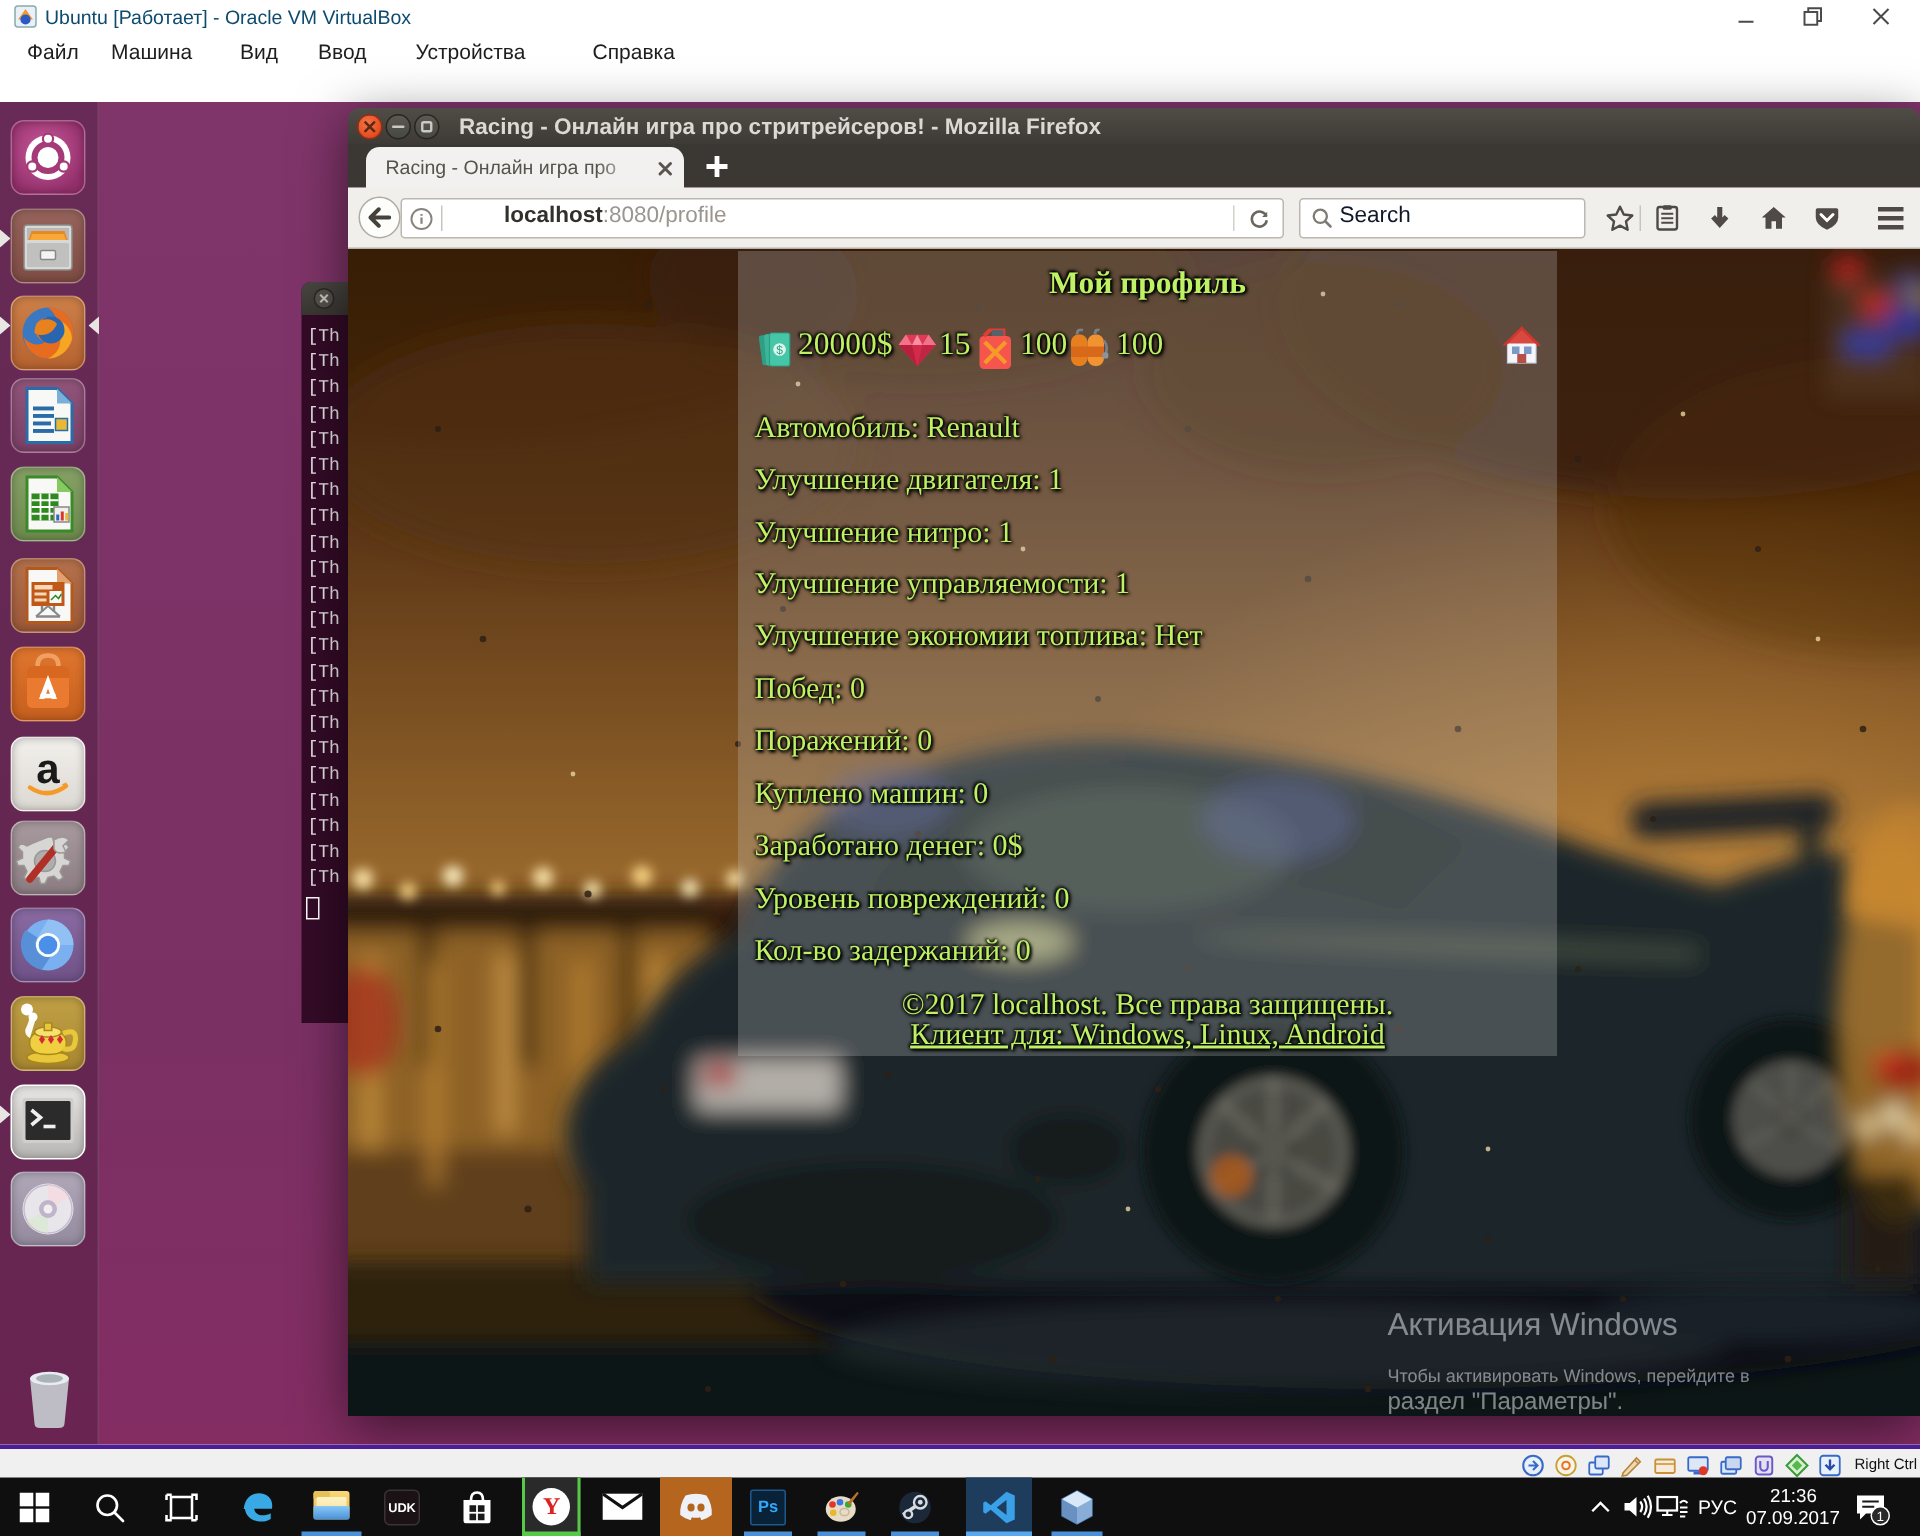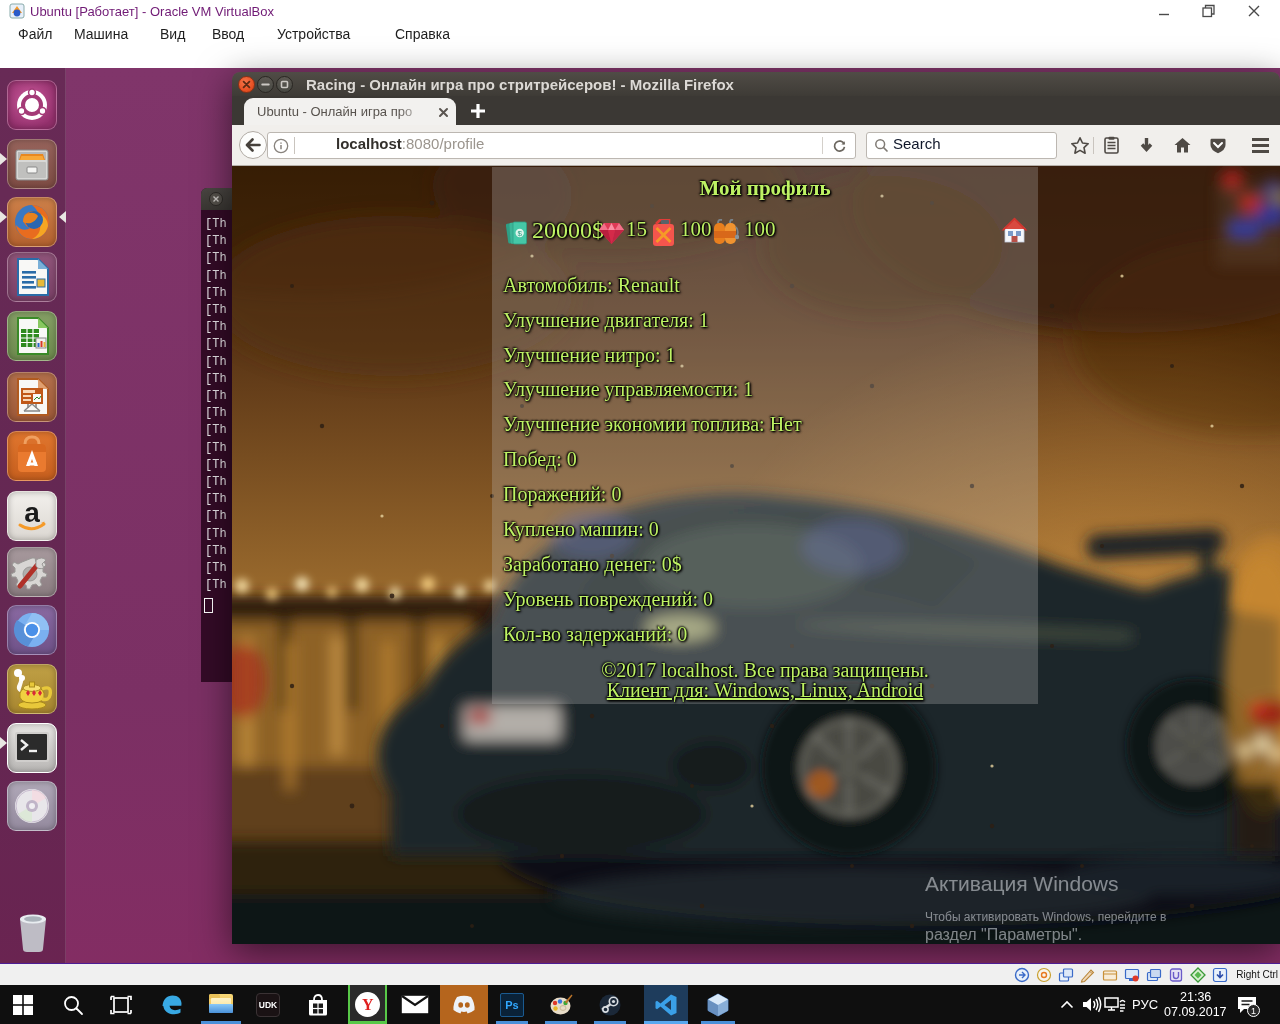--- a/index.html
+++ b/index.html
@@ -2,21 +2,21 @@
 <html><head>
 <meta charset="utf-8">
 <style>
   * { margin:0; padding:0; box-sizing:border-box; }
   html,body { width:1280px; height:1024px; overflow:hidden; font-family:"Liberation Sans", sans-serif; }
   .abs { position:absolute; }
   #stage { position:relative; width:1280px; height:1024px; background:#fff; }
 
   
   #vbTitle { left:0; top:0; width:1280px; height:22px; background:#ffffff; }
-  #vbTitle .t { left:30px; top:4px; font-size:13px; color:#701a75; }
+  #vbTitle .t { left:30px; top:4px; font-size:13px; color:#0c4a6e; }
   #vbMenu { left:0; top:22px; width:1280px; height:23px; background:#ffffff; font-size:14px; color:#1e1e1e; }
   #vbMenu span { position:absolute; top:4px; }
 
   
   #ubPanel { left:0; top:45px; width:1280px; height:23px;
     background:linear-gradient(#474440,#3a3733);margin-top:29px; }
   #ubPanel .app { left:8px; top:3px; color:#fff; font-weight:bold; font-size:15px; }
   #ubPanel .clock { left:1201px; top:4px; color:#fff; font-size:15px; }
 
   
@@ -52,21 +52,21 @@
   #panel { left:260px; top:1px; width:546px; height:537px; background:rgba(196,196,196,0.27); }
   .ser { font-family:"Liberation Serif", serif; color:#bef264;
      text-shadow:0 0 2px #000, 1px 1px 2px #000, -1px -1px 2px #000, 1px 1px 3px #000; }
   #panel h1 { font-size:21px; text-align:center; }
   .stat { position:absolute; left:11px; font-size:20px; white-space:nowrap; }
 
   
   #wm { left:925px; top:872px; color:rgba(222,226,231,0.55); }
 
   
-  #vbStatus { left:0; top:963px; width:1280px; height:22px; background:#f0f0f0; border-top:1px solid #4c1d95;
+  #vbStatus { left:0; top:963px; width:1280px; height:22px; background:#f0f0f0; border-top:3px solid #4c1d95;
      font-size:11px; color:#111; }
 
   
   #taskbar { left:0; top:985px; width:1280px; height:39px; background:#0f0f0f; color:#fff; }
 </style>
 </head>
 <body>
 <div id="stage">
   <div id="vbTitle" class="abs">
     <svg class="abs" style="left:9px;top:3px;" width="16" height="16" viewBox="0 0 16 16">
@@ -289,21 +289,21 @@
             </svg></div>
         <div class="wbtn" style="left:25px;background:linear-gradient(#5c5852,#474842);border:1px solid #292622;"><svg width="15" height="15" viewBox="0 0 15 15">
               <path d="M4.2 7.5 H10.8" stroke="#ccc9c4" stroke-width="1.8" stroke-linecap="round"></path>
             </svg></div>
         <div class="wbtn" style="left:44px;background:linear-gradient(#5c5852,#474842);border:1px solid #292622;"><svg width="15" height="15" viewBox="0 0 15 15">
               <rect x="4.5" y="4.5" width="6" height="6" rx="1" fill="none" stroke="#ccc9c4" stroke-width="1.6"></rect>
             </svg></div>
       </div>
       <div id="ffTabs" class="abs">
         <div id="tab">
-            <span class="lbl">Ubuntu - Онлайн игра про</span>
+            <span class="lbl">Racing - Онлайн игра про</span>
           <svg style="position:absolute;right:6px;top:8px;" width="13" height="13" viewBox="0 0 13 13">
               <path d="M3 3 L10 10 M10 3 L3 10" stroke="#5a5550" stroke-width="2" stroke-linecap="round"></path>
             </svg>
         </div>
         <svg class="abs" style="left:236px;top:5px;" width="20" height="20" viewBox="0 0 20 20">
             <path d="M10 3 V17 M3 10 H17" stroke="#fff" stroke-width="3.2"></path>
           </svg>
       </div>
       <div id="ffNav" class="abs">
         <div class="abs" style="left:7px;top:6px;width:28px;height:28px;border-radius:50%;background:#fdfdfc;border:1px solid #b1aba4;"></div>
@@ -551,21 +551,21 @@
           <h1 class="ser abs" style="left:0;width:100%;top:9px;">Мой профиль</h1>
           <svg class="abs" style="left:14px;top:53px;" width="22" height="26" viewBox="0 0 22 26">
             <g>
                 <rect x="1" y="3" width="13" height="20" rx="1.5" fill="#2e9e85" transform="rotate(-8 7 13)"></rect>
             <rect x="4" y="2.5" width="13" height="21" rx="1.5" fill="#3cb598" transform="rotate(-4 10 13)"></rect>
             <rect x="7" y="2" width="13.5" height="22" rx="1.5" fill="#45c7a7" stroke="#2e9e85" stroke-width="0.8"></rect>
             <circle cx="13.7" cy="13" r="4.2" fill="#ddf5ec"></circle>
                 <text x="13.7" y="15.8" font-size="8" text-anchor="middle" fill="#2e9e85" font-family="Liberation Sans">$</text>
               </g>
           </svg>
-          <span class="stat ser" style="left:40px;top:50px;font-size:24px;">20000$</span>
+          <span class="stat ser" style="left:40px;top:50px;font-size:21px;">20000$</span>
           <svg class="abs" style="left:107px;top:56px;" width="25" height="21" viewBox="0 0 25 21">
             <polygon points="5,0 20,0 25,7 12.5,21 0,7" fill="#dd3a55"></polygon>
             <polygon points="5,0 9,7 0,7" fill="#f2728a"></polygon>
               <polygon points="20,0 25,7 16,7" fill="#f2728a"></polygon>
             <polygon points="9,7 12.5,0 16,7 12.5,21" fill="#d42a49"></polygon>
             <polygon points="9,7 12.5,21 0,7" fill="#b81f3d"></polygon>
               <polygon points="16,7 25,7 12.5,21" fill="#c12544"></polygon>
             <polygon points="12.5,0 9,7 16,7" fill="#fa8fa3"></polygon>
           </svg>
           <span class="stat ser" style="left:134px;top:50px;font-size:21px;">15</span>

